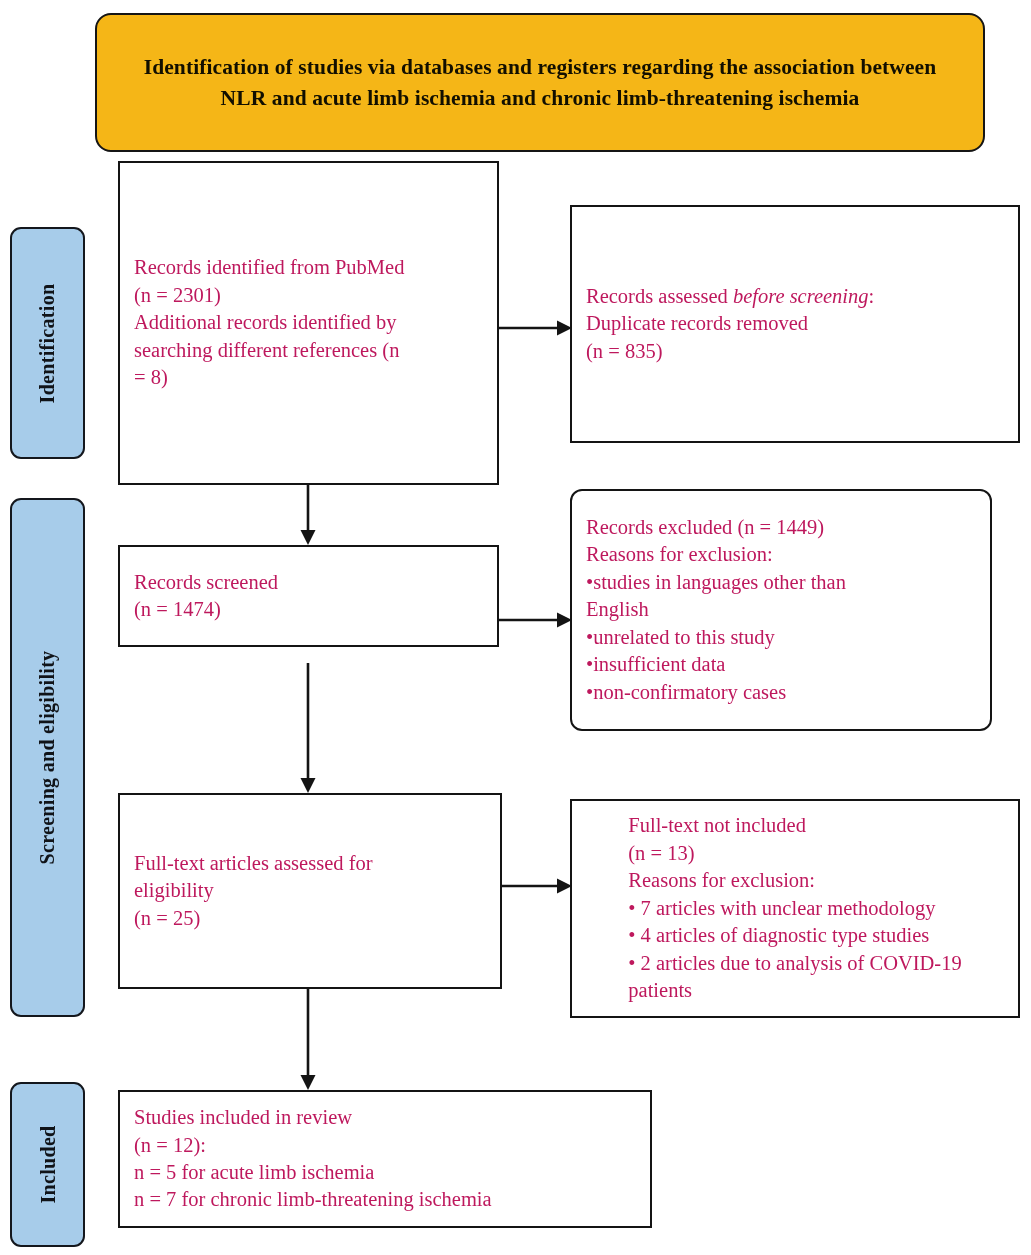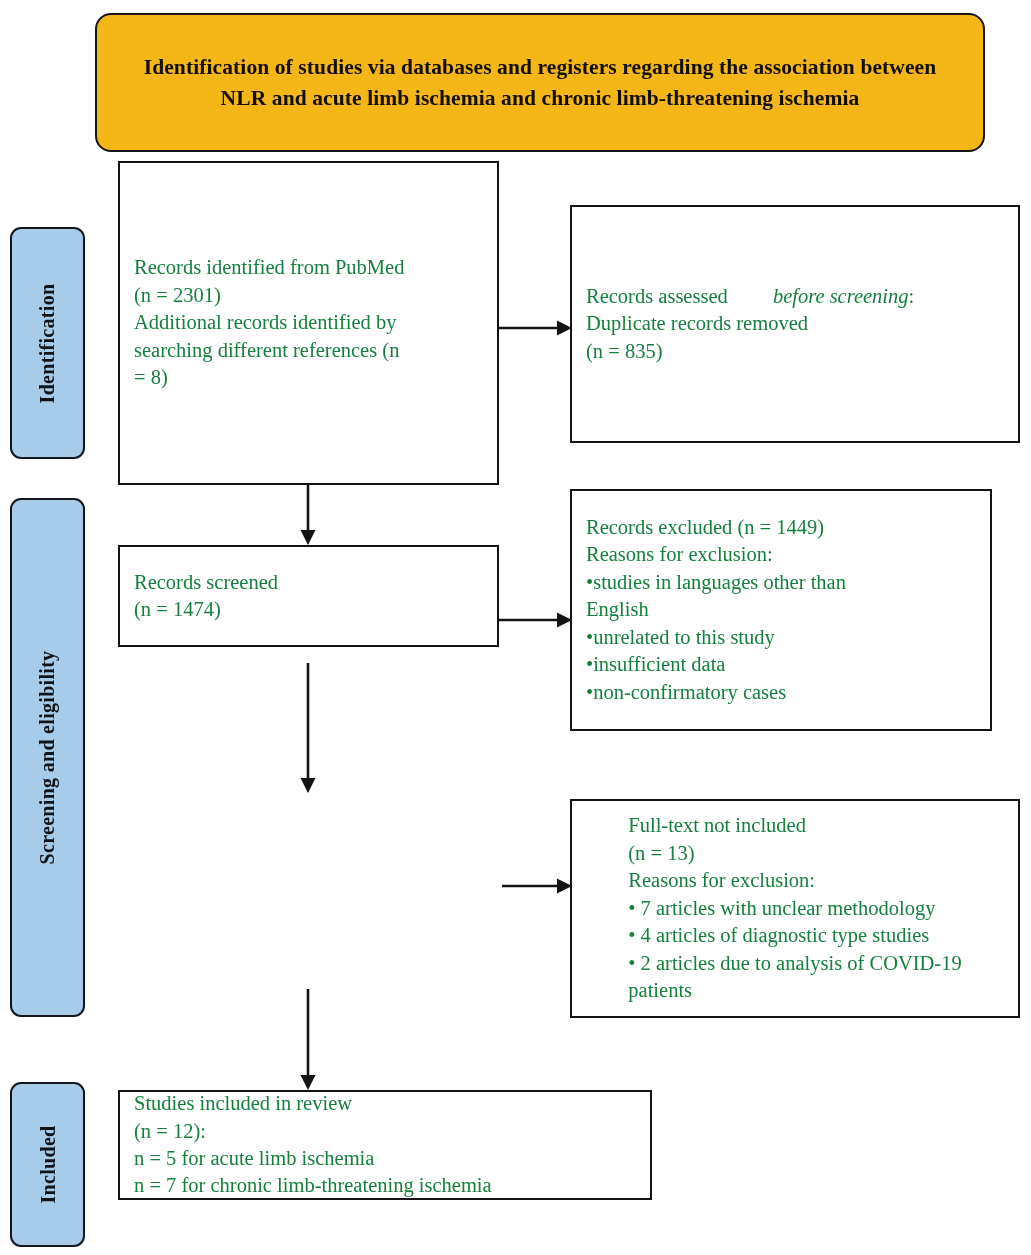--- a/index.html
+++ b/index.html
@@ -74,25 +74,25 @@
     background: #ffffff;
     border: 2.5px solid #141414;
     display: flex;
     flex-direction: column;
     justify-content: center;
   }
   .box-text {
     font-family: "Liberation Serif", "DejaVu Serif", serif;
     font-size: 20.5px;
     line-height: 1.34;
-    color: #15803d;
+    color: #be185d;
     padding: 0 14px;
     white-space: pre-wrap;
   }
-  .box-text em { font-style: italic; margin-left: 40px; }
+  .box-text em { font-style: italic; }
 
   
   .conn {
     position: absolute;
   }
   .conn svg { display: block; overflow: visible; }
 </style>
 </head>
 <body>
 
@@ -126,42 +126,47 @@
     <div class="box-text"><span>Records assessed </span><em>before screening</em><span>:</span>
 <span>Duplicate records removed
 (n = 835)</span></div>
   </div>
 
   <div class="box" style="left:118px; top:545px; width:381px; height:102px;">
     <div class="box-text">Records screened
 (n = 1474)</div>
   </div>
 
-  <div class="box" style="left:570px; top:489px; width:422px; height:242px;">
+  <div class="box" style="left:570px; top:489px; width:422px; height:242px;border-radius:12px;">
     <div class="box-text">Records excluded (n = 1449)
 Reasons for exclusion:
 •studies in languages other than
 English
 •unrelated to this study
 •insufficient data
 •non-confirmatory cases</div>
   </div>
 
+  <div class="box" style="left:118px; top:793px; width:384px; height:196px;">
+    <div class="box-text">Full-text articles assessed for
+eligibility
+(n = 25)</div>
+  </div>
 
   <div class="box" style="left:570px; top:799px; width:450px; height:219px;align-items:center;">
     <div class="box-text">Full-text not included
 (n = 13)
 Reasons for exclusion:
 • 7 articles with unclear methodology
 • 4 articles of diagnostic type studies
 • 2 articles due to analysis of COVID-19
 patients</div>
   </div>
 
-  <div class="box" style="left:118px; top:1090px; width:534px; height:110px;">
+  <div class="box" style="left:118px; top:1090px; width:534px; height:138px;">
     <div class="box-text">Studies included in review
 (n = 12):
 n = 5 for acute limb ischemia
 n = 7 for chronic limb-threatening ischemia</div>
   </div>
 
   <div class="conn" style="left:499px; top:318px; width:75px; height:20px;">
     <svg width="75" height="20" viewBox="0 0 75 20" aria-hidden="true">
       <line x1="0" y1="10" x2="58" y2="10" stroke="#141414" stroke-width="2.6"></line>
       <polygon points="58,2.5 73,10 58,17.5" fill="#141414"></polygon>

